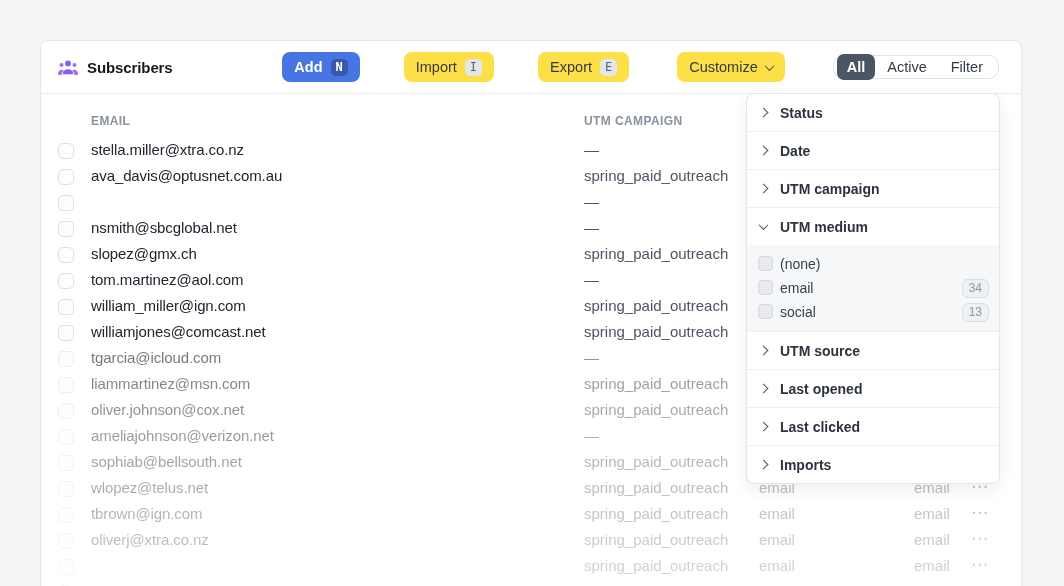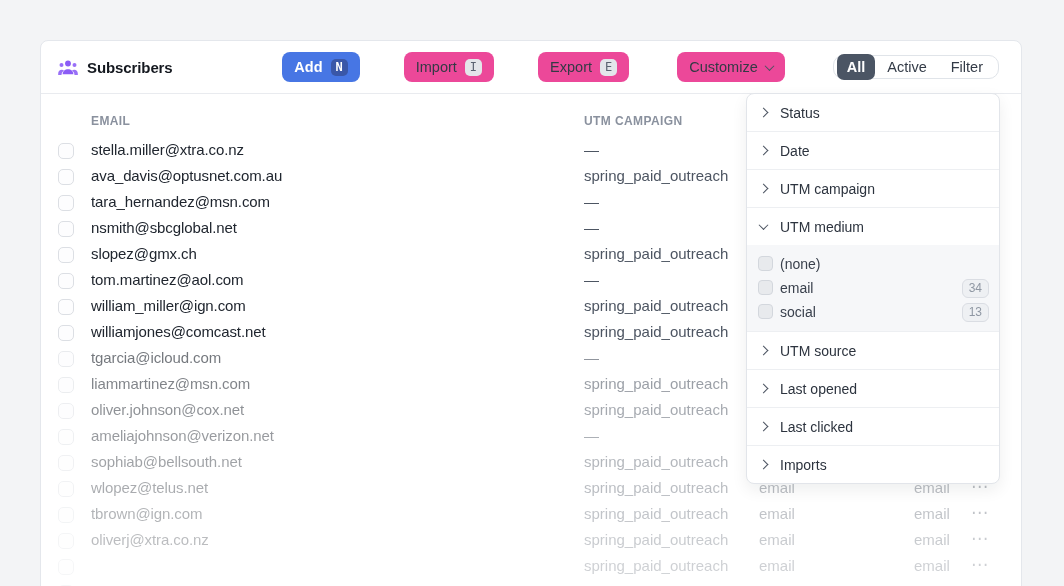--- a/index.html
+++ b/index.html
@@ -23,21 +23,21 @@
     padding: 0 22px 0 17px;
     border-bottom: 1px solid #e9ebef;
     gap: 34px;
   }
   .title-wrap { display: flex; align-items: center; gap: 9px; }
   .page-title { font-size: 15px; font-weight: 700; color: #14181f; letter-spacing: -0.1px; }
   .btn {
     height: 30px; display: inline-flex; align-items: center; gap: 8px;
     border: none; border-radius: 8px; padding: 0 12px;
     font-family: inherit; font-size: 14.5px; font-weight: 500; color: #333a45;
-    background: #ec4899; cursor: pointer; white-space: nowrap;
+    background: #fde047; cursor: pointer; white-space: nowrap;
   }
   .btn.primary { background: #4776e4; color: #ffffff; font-weight: 700; margin-left: auto; }
   .kbd {
     font-family: "DejaVu Sans Mono", monospace;
     font-size: 12px; line-height: 17px;
     padding: 0 5px; border-radius: 5px;
     background: #e3e6ea; color: #5a6270;
   }
   .btn.primary .kbd { background: #3a57a8; color: #ffffff; }
   .btn + .btn { margin-left: 10px; }
@@ -97,21 +97,21 @@
     border: 1px solid #e2e5ea; border-radius: 8px;
     box-shadow: 0 6px 16px rgba(20,24,31,0.07);
     overflow: hidden; z-index: 10;
   }
   .p-item-wrap:not(:first-child) { border-top: 1px solid #edeff2; }
   .p-item {
     height: 37px; display: flex; align-items: center;
     padding-left: 13px; cursor: pointer;
   }
   .p-item .chev { border-color: #4b5360; }
-  .p-label { margin-left: 13px; font-size: 14px; font-weight: 400; color: #2c333e; }
+  .p-label { margin-left: 13px; font-size: 14px; font-weight: 700; color: #2c333e; }
   .p-options { background: #f6f7f9; padding: 7px 0; }
   .p-option { position: relative; height: 24px; display: flex; align-items: center; cursor: pointer; }
   .p-cb {
     position: absolute; left: 11px; top: 4px;
     width: 15px; height: 15px; border-radius: 4px;
     border: 1px solid #d3d7dd; background: #e8eaed; cursor: pointer;
   }
   .p-olabel { margin-left: 33px; font-size: 14px; color: #3a414d; }
   .p-count {
     position: absolute; right: 10px; top: 3px;
@@ -183,21 +183,20 @@
     <span class="cb"></span>
     <span class="cell email">ava_davis@optusnet.com.au</span>
     <span class="cell campaign">spring_paid_outreach</span>
     <span class="cell medium"></span>
     <span class="cell source"></span>
     <span class="cell actions">⋯</span>
   </div>
 
   <div class="row">
     <span class="cb"></span>
-    <span class="cell email">tara_hernandez@msn.com</span>
     <span class="cell campaign">—</span>
     <span class="cell medium"></span>
     <span class="cell source"></span>
     <span class="cell actions">⋯</span>
   </div>
 
   <div class="row">
     <span class="cb"></span>
     <span class="cell email">nsmith@sbcglobal.net</span>
     <span class="cell campaign">—</span>

